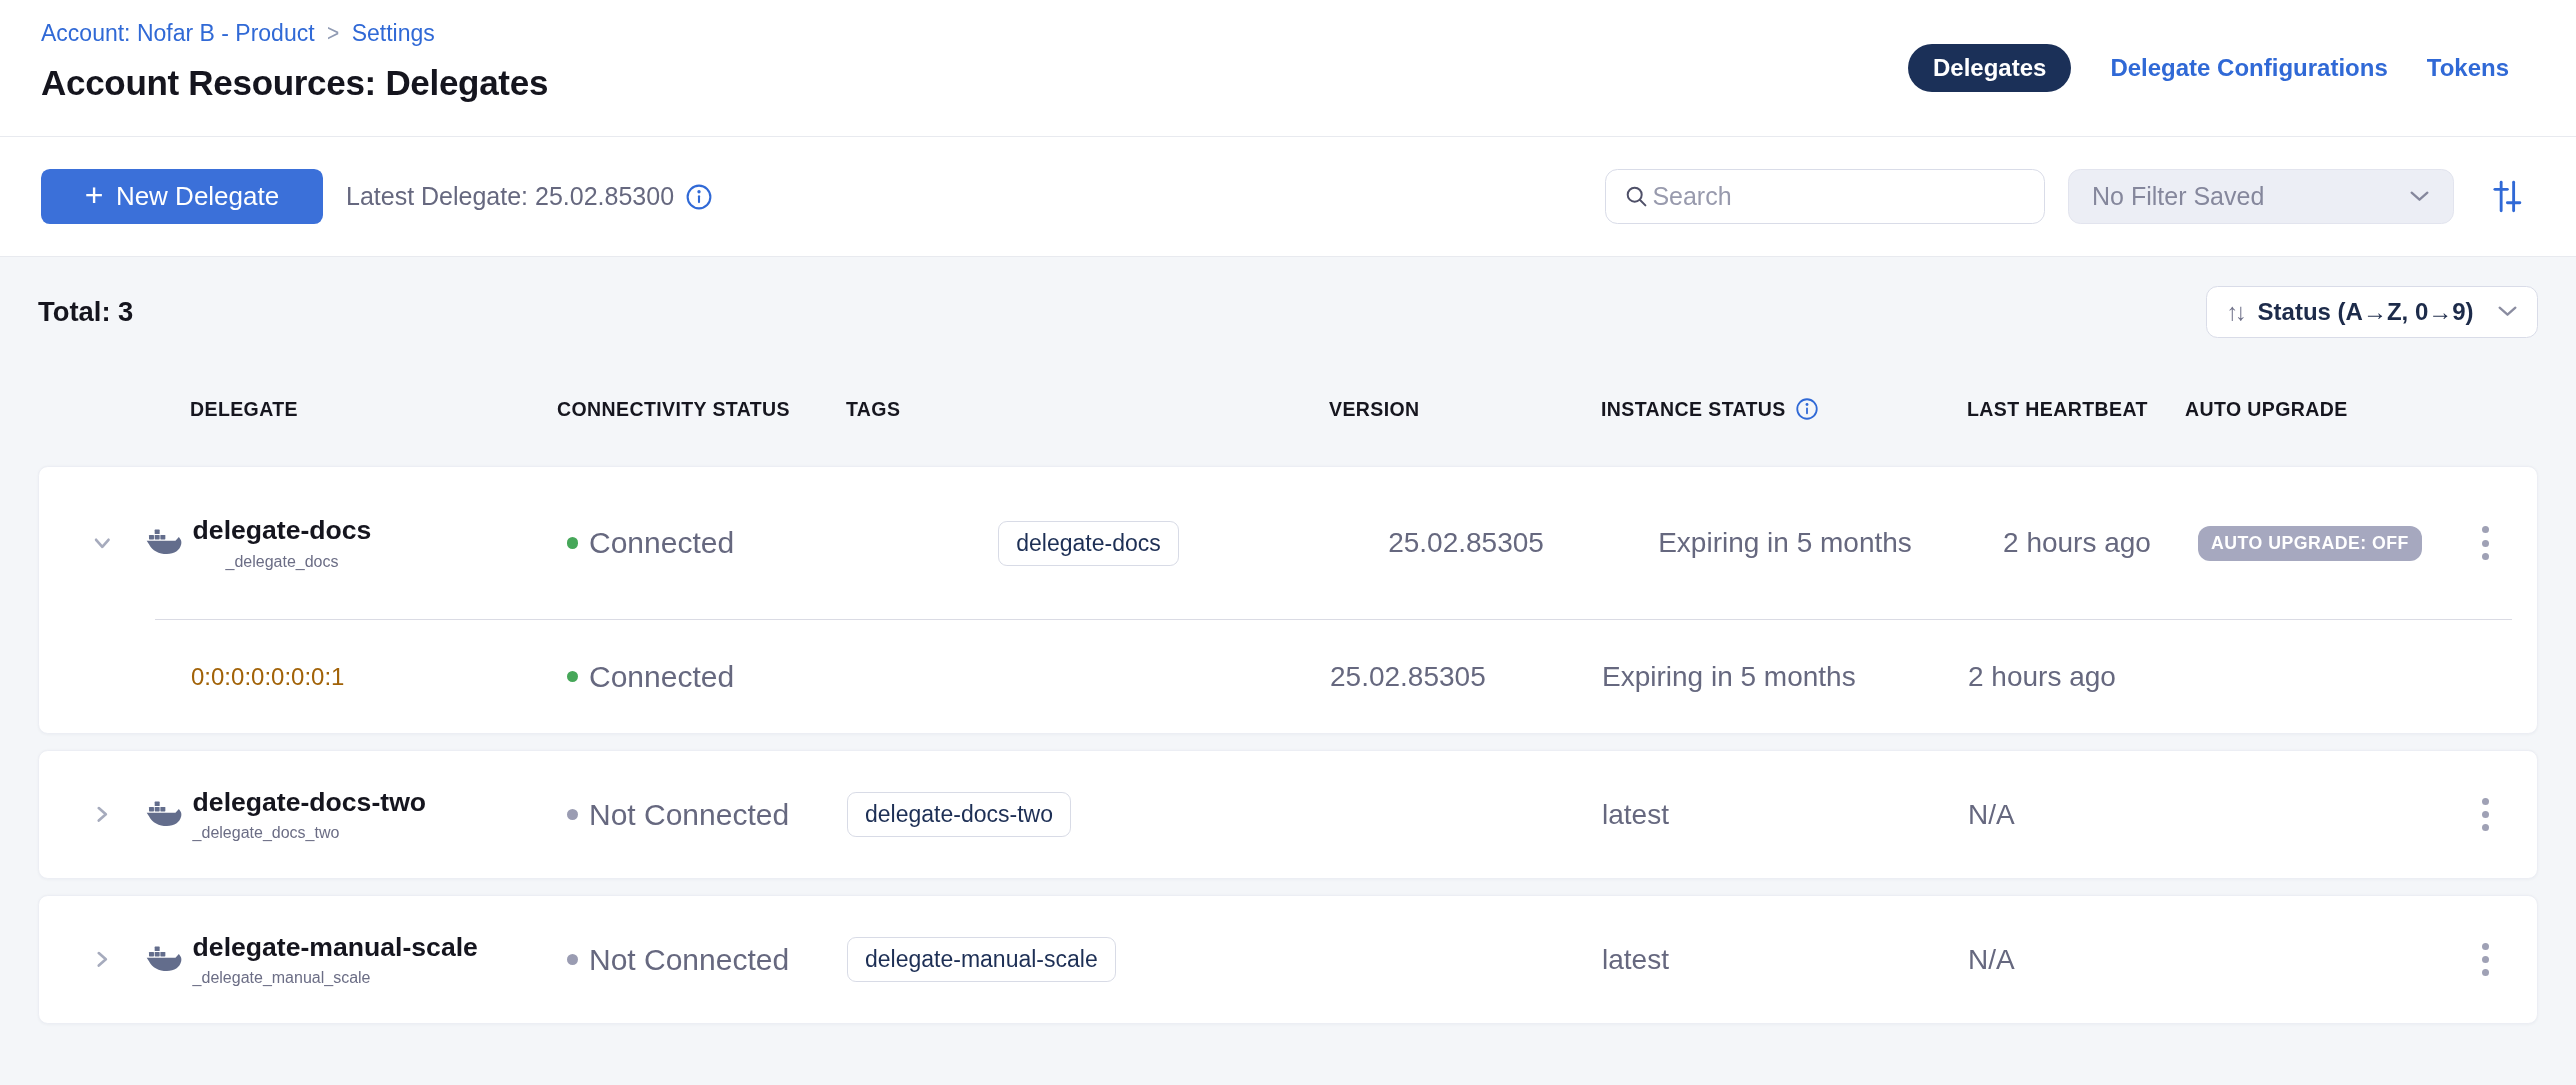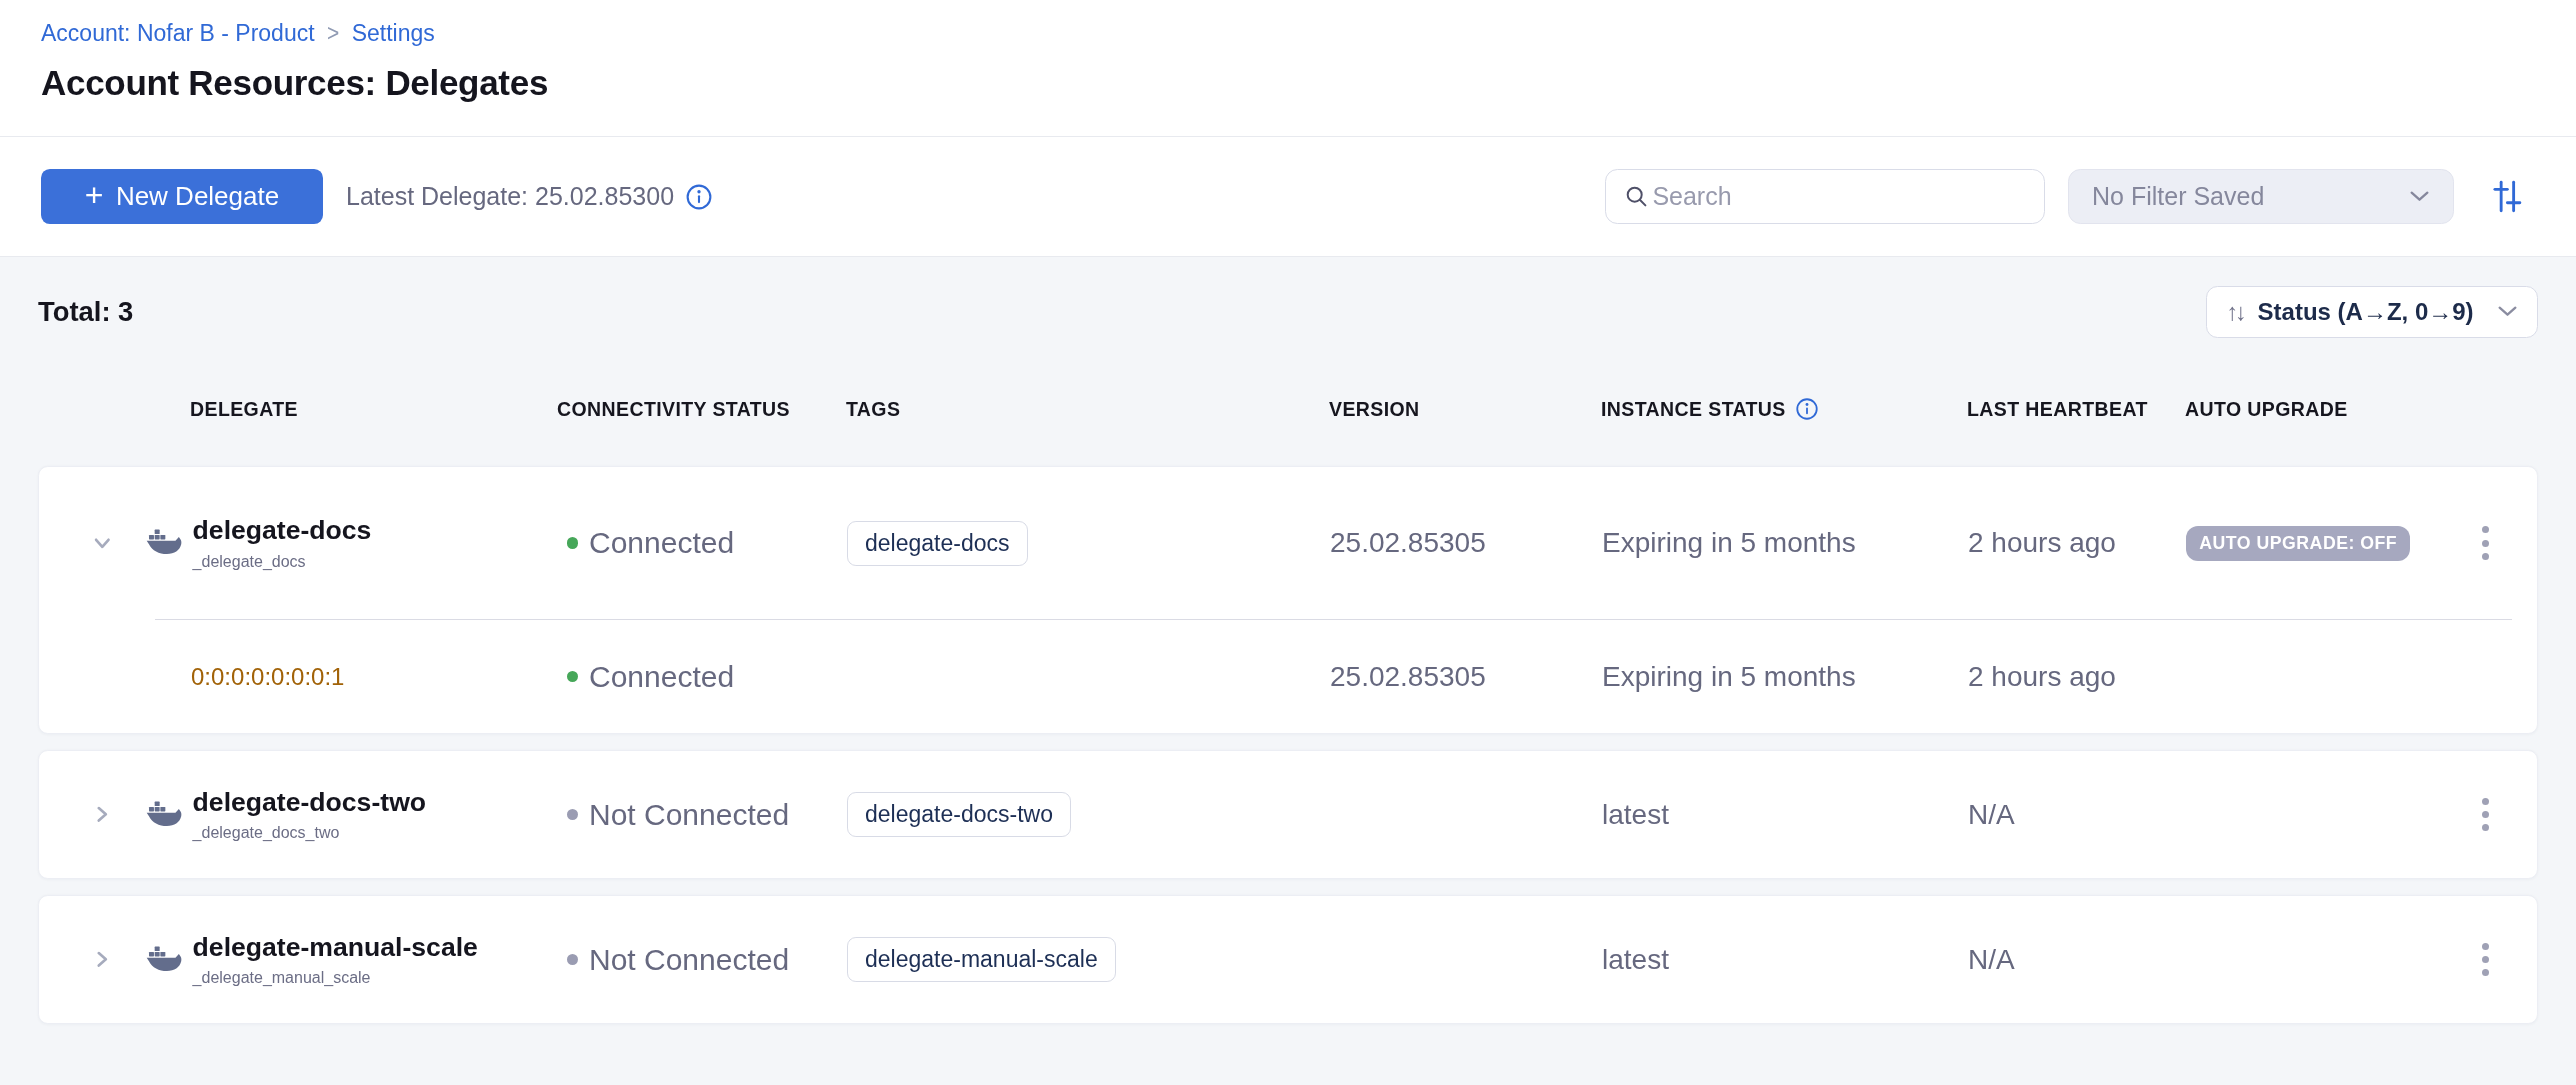--- a/index.html
+++ b/index.html
@@ -82,21 +82,21 @@
     font-size:19.5px; font-weight:700; color:#16161f; letter-spacing:0.4px;
     display:flex; align-items:center; gap:8.9px; white-space:nowrap;
   }
   .th.pad { padding-left:46px; }
   
   .card {
     background:#fff; border:0.9px solid #eceef4; border-radius:9.7px;
     box-shadow:0 0.9px 2.7px rgba(30,40,70,0.04); margin-top:16px;
   }
   .card:first-of-type { margin-top:43px; }
-  .row-main { height:152px; cursor:pointer; }
+  .row-main { height:152px; cursor:pointer;text-align:center; }
   .row-sub { height:113px; }
   .row-compact { height:127px; cursor:pointer; }
   .instance-divider { border-top:0.9px solid #dadbe4; margin:0 25px 0 116px; }
   .c-expander { display:flex; align-items:center; padding-left:50px; }
   .expander { cursor:pointer; display:flex; }
   .c-delegate { display:flex; align-items:center; gap:10.6px; }
   .docker { flex:0 0 auto; }
   .d-name { font-size:26.6px; font-weight:700; color:#15151e; }
   .d-id { font-size:16px; color:#6b6d85; margin-top:6.2px; }
   .c-conn { display:flex; align-items:center; gap:10.6px; padding-left:8.9px; }
@@ -123,20 +123,25 @@
 
 <header class="topbar">
   <div class="topbar-left">
     <div class="breadcrumb">
       <a>Account: Nofar B - Product</a>
       <span class="crumb-sep">&gt;</span>
       <a>Settings</a>
     </div>
     <div class="page-title">Account Resources: Delegates</div>
   </div>
+  <div class="topbar-right">
+    <div class="tab-pill">Delegates</div>
+    <div class="tab-link">Delegate Configurations</div>
+    <div class="tab-link">Tokens</div>
+  </div>
 </header>
 
 <div class="toolbar">
   <div class="toolbar-left">
     <button class="btn-primary">
       <span class="btn-plus">+</span>
       <span>New Delegate</span>
     </button>
     <div class="latest-delegate">
       <span>Latest Delegate: 25.02.85300</span>

